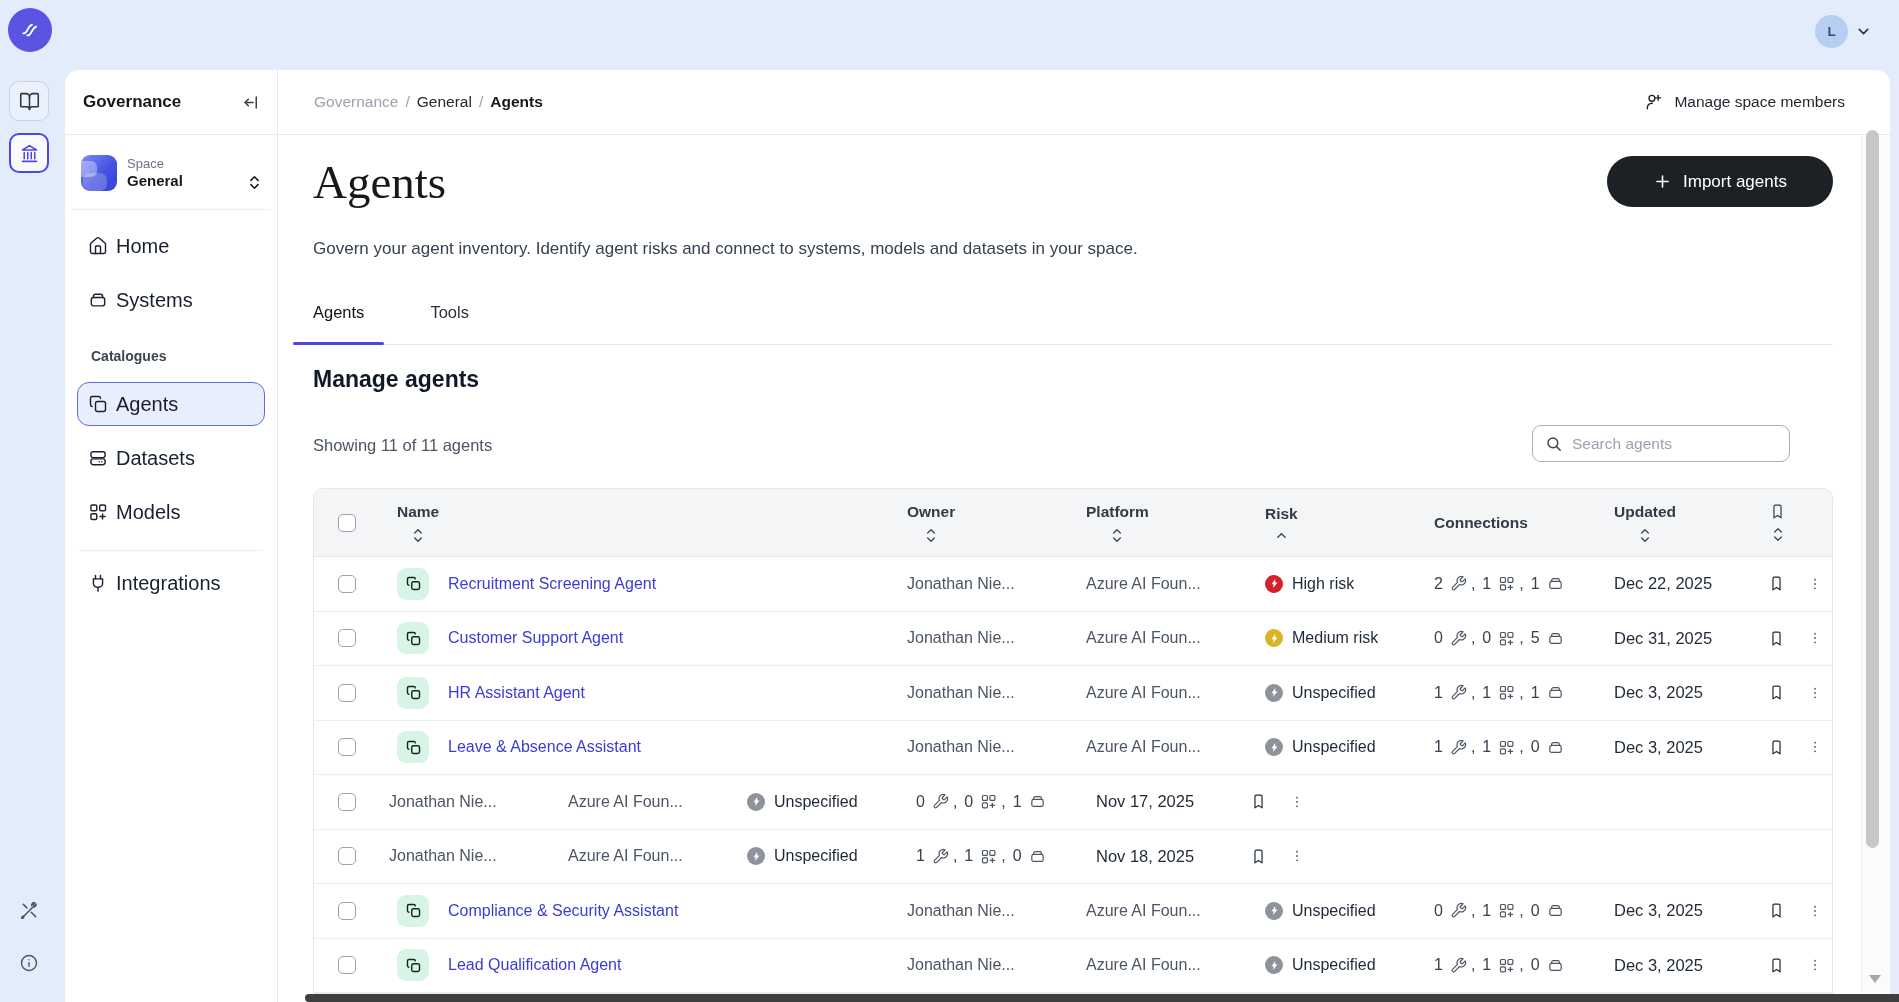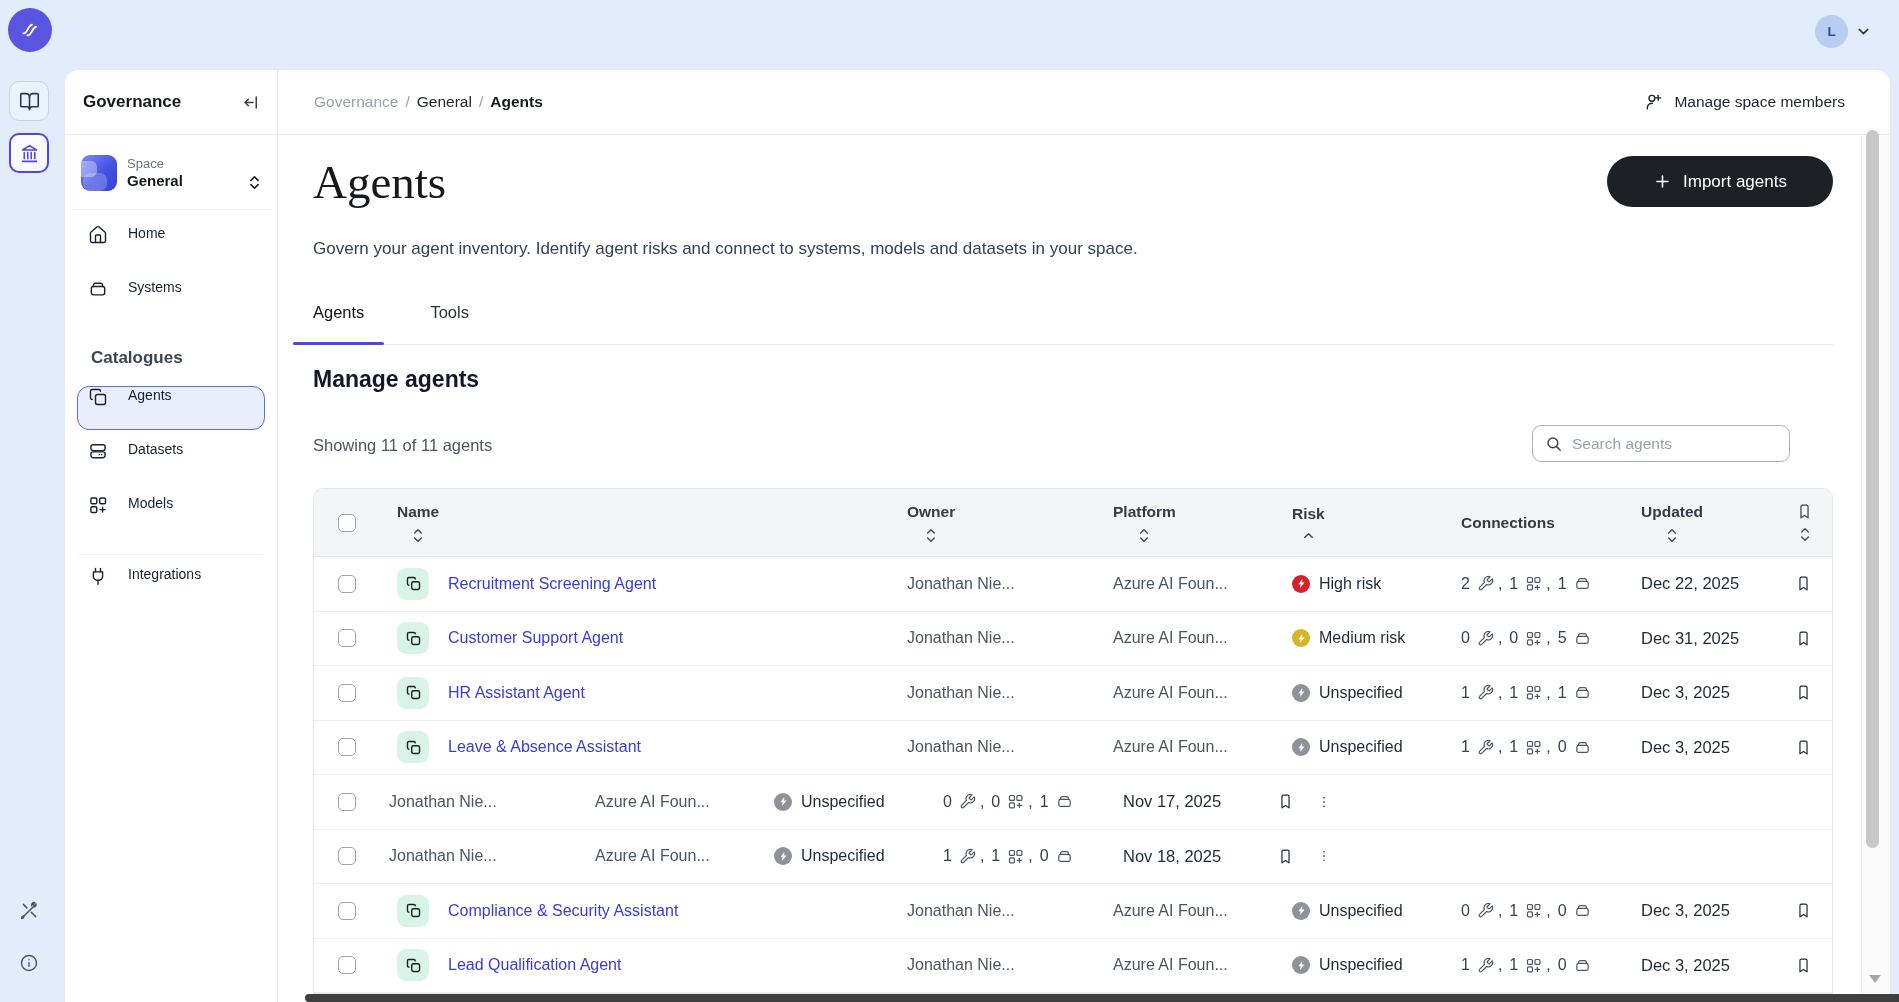--- a/index.html
+++ b/index.html
@@ -51,26 +51,26 @@
     background:rgba(255,255,255,0.35); border-radius:6px; }
   .space-icon::after { content:""; position:absolute; left:2px; top:18px; width:24px; height:18px;
     background:rgba(255,255,255,0.22); border-radius:7px; }
   .space-meta { display:flex; flex-direction:column; line-height:1.25; }
   .space-label { font-size:13px; color:#6b7280; }
   .space-name { font-size:15px; font-weight:bold; color:#15181d; }
   .space-chevrons { margin-left:auto; color:#15181d; cursor:pointer; }
   .side-divider { height:1px; background:#eceef0; margin:12px 6px 0 6px; }
   .nav { padding:14px 12px 0 12px; display:flex; flex-direction:column; gap:10px; }
   .nav-item {
-    height:44px; border-radius:12px; display:flex; gap:20px;
-    padding:0 10px; font-size:14px; color:#182030; cursor:pointer; border:1.5px solid transparent;
+    height:44px; border-radius:12px; display:flex; align-items:center; gap:8px;
+    padding:0 10px; font-size:20px; color:#182030; cursor:pointer; border:1.5px solid transparent;
   }
   .nav-item.active { background:#e8eefc; border-color:#5f6cdd; }
   .nav-item .nicon { color:#182030; flex:none; }
-  .section-label { font-size:17px; font-weight:bold; color:#3d454f; margin:16px 12px 8px 14px; }
+  .section-label { font-size:14px; font-weight:bold; color:#3d454f; margin:16px 12px 8px 14px; }
 
   
   .main {
     position:absolute; left:278px; top:70px; right:9px; bottom:0; background:#fff;
     border-top-right-radius:14px;
   }
   .crumb-bar {
     height:65px; border-bottom:1px solid #e9eaec; display:flex; align-items:center;
     justify-content:space-between; padding:0 45px 0 36px;
   }
@@ -114,21 +114,21 @@
   .table {
     position:absolute; left:35px; top:418px; width:1520px; height:506px;
     border:1px solid #e4e6e9; border-radius:10px 10px 0 0; overflow:hidden; background:#fff;
   }
   .thead { height:68px; background:#f4f5f6; display:flex; align-items:center; border-bottom:1px solid #e4e6e9; }
   .trow { height:54.5px; display:flex; align-items:center; border-bottom:1px solid #eceef0; background:#fff; }
   .cell { display:flex; align-items:center; flex:none; }
   .c-check { width:67px; padding-left:24px; }
   .c-name { width:518px; padding-left:16px; }
   .c-owner { width:179px; padding-left:8px; }
-  .c-platform { width:179px; padding-left:8px;margin-left:27px; }
+  .c-platform { width:179px; padding-left:8px; }
   .c-risk { width:169px; padding-left:8px; }
   .c-conn { width:180px; padding-left:8px; }
   .c-updated { width:150px; padding-left:8px; }
   .c-bm { width:40px; justify-content:center; }
   .c-kebab { width:38px; justify-content:center; }
 
   .th { font-size:15.5px; color:#343b46; font-weight:bold; display:flex; align-items:center; gap:7px; cursor:pointer;flex-direction:column; }
   .sort-ic { color:#3e4650; }
   .checkbox { width:18px; height:18px; border:1.5px solid #99a1ad; border-radius:5px; background:#fff; cursor:pointer; flex:none; }
 

